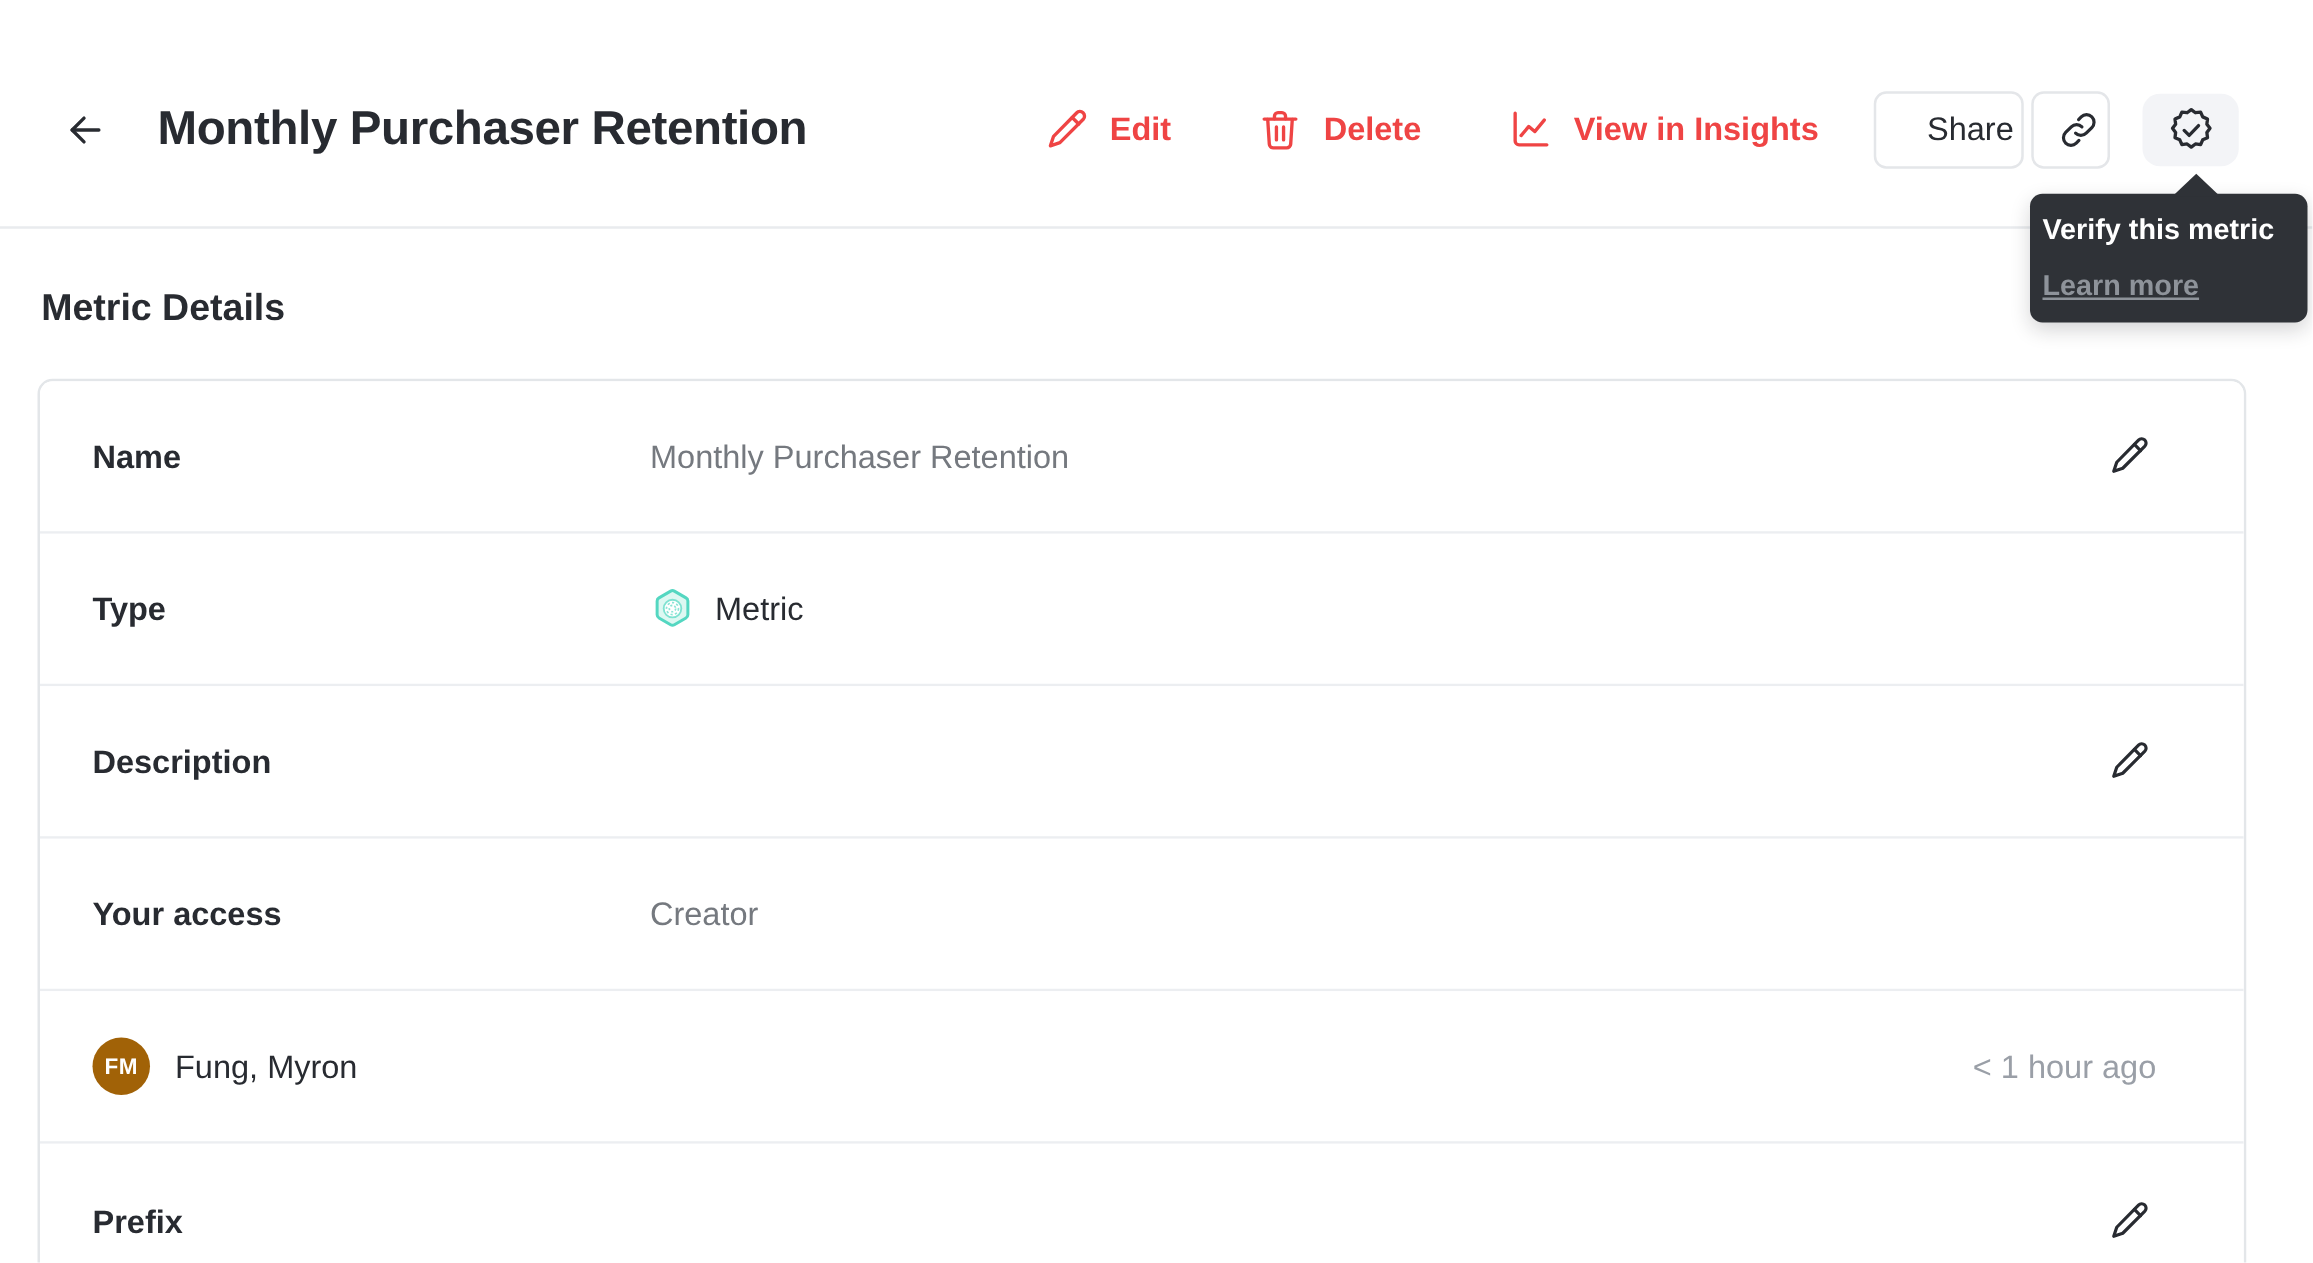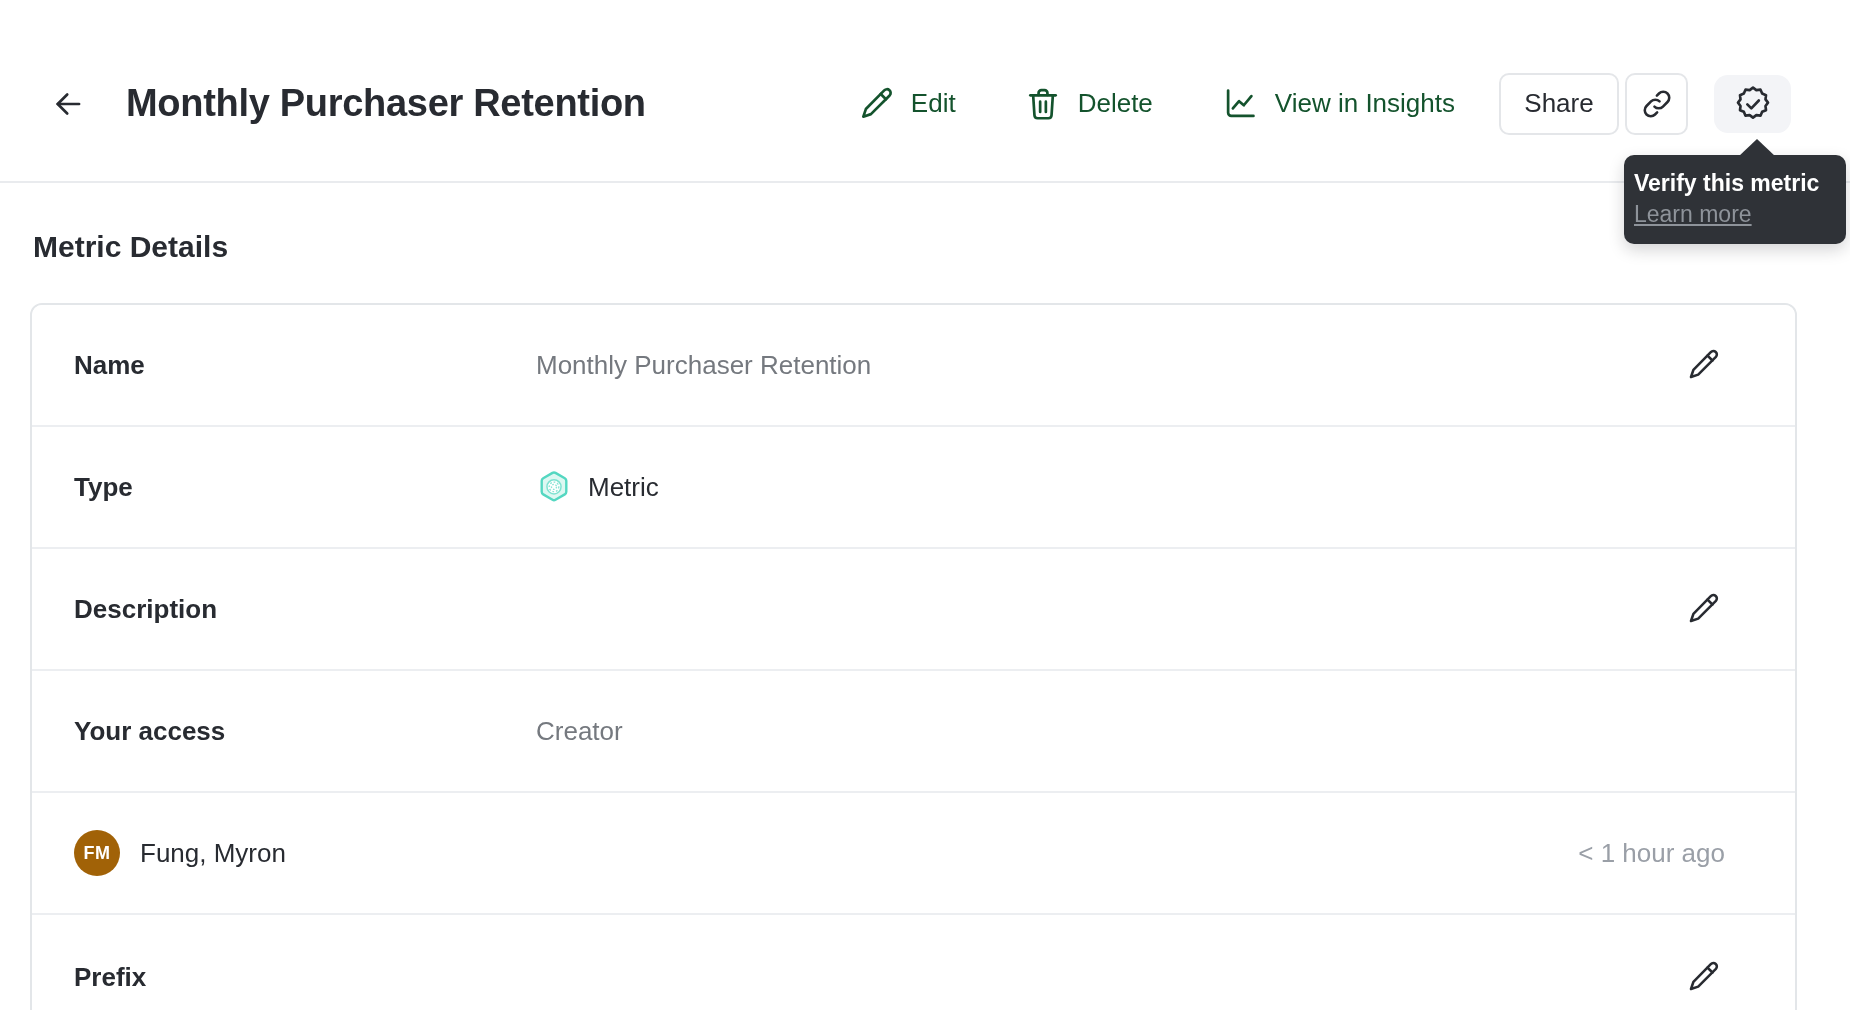--- a/index.html
+++ b/index.html
@@ -26,30 +26,30 @@
     cursor: pointer; color: #282b31; padding: 0; flex: 0 0 auto;
   }
   .back-btn svg { width: 38px; height: 38px; }
   .page-title {
     font-size: 38px; font-weight: 700; letter-spacing: -0.3px;
     margin-left: 36px; white-space: nowrap; color: #282b31;
   }
   .header-actions { margin-left: auto; display: flex; align-items: center; }
   .action-item {
     display: flex; align-items: center; background: transparent; border: none;
-    cursor: pointer; color: #14532d; font-size: 26px; font-weight: 400;
+    cursor: pointer; color: #ef4444; font-size: 26px; font-weight: 700;
     font-family: "Liberation Sans", sans-serif;
     padding: 0; margin-right: 68px; white-space: nowrap;
   }
   .action-item svg { width: 38px; height: 38px; margin-right: 16px; flex: 0 0 auto; }
   .btn-outline {
     height: 62px; border: 2px solid #e4e6e9; border-radius: 10px;
     background: #ffffff; color: #282b31; font-size: 26px; font-weight: 500;
     font-family: "Liberation Sans", sans-serif;
-    display: flex; align-items: center; justify-content: center;
+    display: flex; align-items: center; justify-content: flex-end;
     cursor: pointer;
   }
   .share-btn { width: 120px; margin-right: 6px; }
   .link-btn { width: 63px; }
   .link-btn svg { width: 34px; height: 34px; }
   .verify-btn {
     width: 77px; height: 58px; margin-left: 26px;
     background: #f3f4f7; border: none; border-radius: 14px;
     display: flex; align-items: center; justify-content: center; cursor: pointer;
     color: #282b31;
@@ -66,43 +66,42 @@
   }
   .tooltip-arrow {
     position: absolute; top: -16px; left: 114px;
     width: 0; height: 0;
     border-left: 19px solid transparent;
     border-right: 19px solid transparent;
     border-bottom: 18px solid #2f3237;
   }
   .tooltip-title { color: #ffffff; font-size: 23px; font-weight: 700; line-height: 31px; }
   .tooltip-link {
-    color: #8e939a; font-size: 23px; font-weight: 400; line-height: 31px;
-    text-decoration: underline; cursor: pointer; display: inline-block;
+    color: #8e939a; font-size: 23px; font-weight: 700; line-height: 31px;
+    text-decoration: underline; cursor: pointer; display: inline-block; margin-top: 14px;
   }
 
   
   .section-title {
     margin: 46px 0 0 33px;
     font-size: 30px; font-weight: 700; color: #282b31; line-height: 36px;
   }
 
   
   .card {
     margin: 38px 0 0 30px; width: 1767px;
     background: #ffffff;
     border: 2px solid #e3e6e9; border-radius: 12px;
     overflow: hidden;
   }
   .row {
     height: 122px; display: flex; align-items: center;
     padding: 0 70px 0 42px;
     border-bottom: 2px solid #eceef1;
     background: #ffffff;
-    gap: 16px;
   }
   .row:last-child { border-bottom: none; height: 124px; }
   .row-label { flex: 0 0 446px; font-size: 26px; font-weight: 600; color: #282b31; }
   .row-value { flex: 1 1 auto; display: flex; align-items: center; min-width: 0; }
   .value-muted { font-size: 26px; color: #75797f; }
   .value-dark  { font-size: 26px; color: #282b31; }
   .row-edit {
     flex: 0 0 auto; width: 44px; height: 44px; border: none; background: transparent;
     display: flex; align-items: center; justify-content: center;
     color: #282b31; cursor: pointer; padding: 0;

